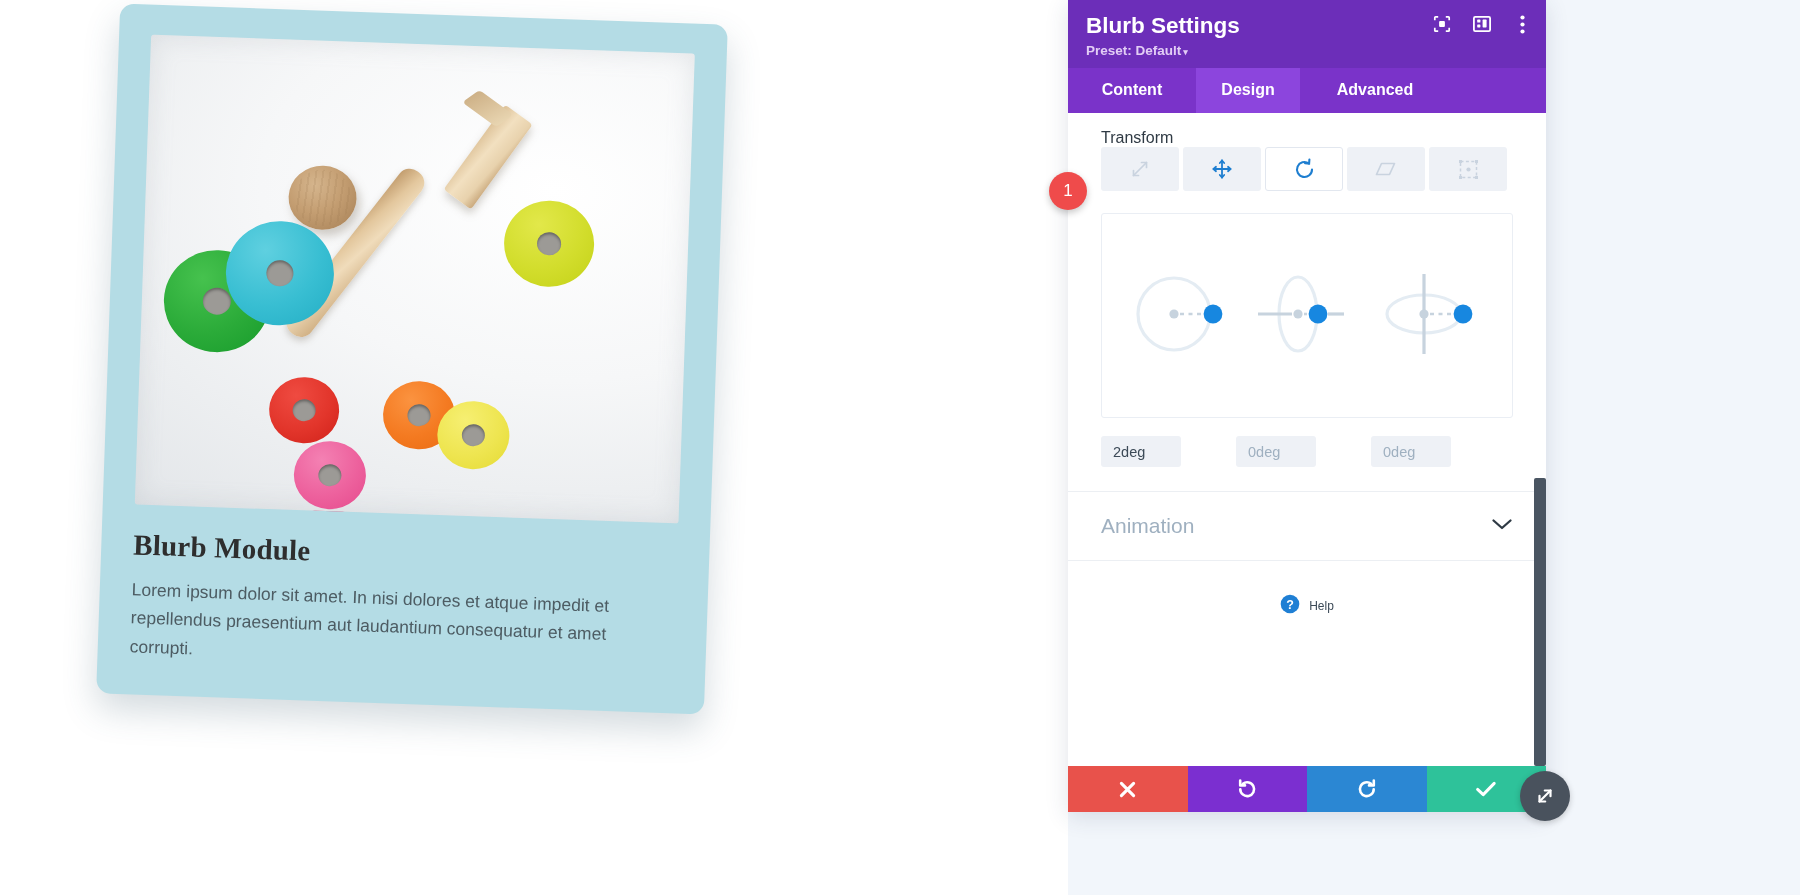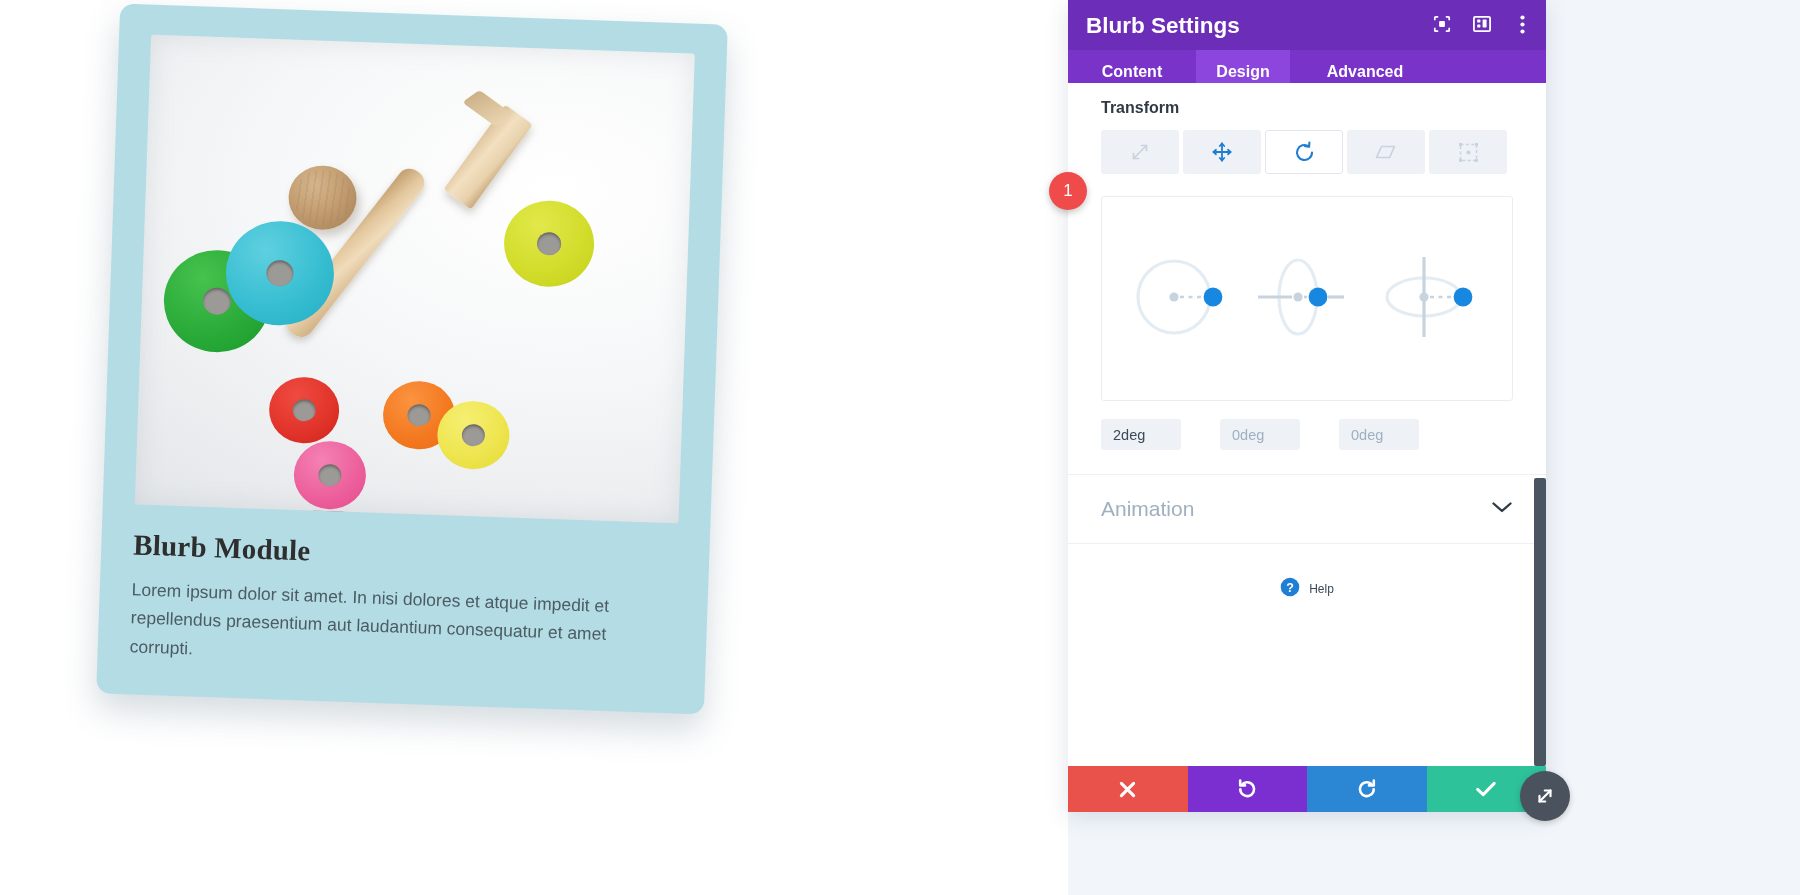--- a/index.html
+++ b/index.html
@@ -203,49 +203,48 @@
     cursor: pointer;
   }
 
   
   #panel-tabs {
     display: flex;
     background: #7a33c9;
     flex: 0 0 auto;
   }
   .tab {
-    padding: 13px 0 2px 0;
+    padding: 13px 0 14px 0;
     color: #ffffff;
     font-size: 16px;
     font-weight: 700;
     text-align: center;
     cursor: pointer;
     white-space: nowrap;
   }
   .tab.t0 { width: 128px; }
-  .tab.t1 { width: 94px; }
+  .tab.t1 { width: 104px; }
   .tab.t2 { width: 150px; }
   .tab.active { background: #8c45dd; }
 
   
   #panel-body {
     flex: 1 1 auto;
     background: #ffffff;
     overflow: hidden;
     position: relative;
   }
 
   #section-transform {
     padding: 16px 33px 0 33px;
   }
   #transform-label {
     font-size: 16px;
     color: #2f3a44;
-    font-weight: 700;
-    margin-bottom: 13px;
+    font-weight: 400;
   }
 
   #transform-tools {
     display: flex;
     gap: 4px;
   }
   .tool-btn {
     width: 78px;
     height: 44px;
     background: #eef1f6;
@@ -270,21 +269,21 @@
     display: flex;
     align-items: center;
     justify-content: space-around;
     padding: 0 16px;
   }
 
   
   #deg-inputs {
     margin: 18px 33px 0 33px;
     display: flex;
-    gap: 16px;
+    gap: 32px;
   }
   .deg-field {
     width: 80px;
     height: 31px;
     background: #eef1f6;
     border-radius: 3px;
     display: flex;
     align-items: center;
     padding-left: 12px;
     font-size: 14.5px;
@@ -455,20 +454,23 @@
       <p id="blurb-desc">Lorem ipsum dolor sit amet. In nisi dolores et atque impedit et repellendus praesentium aut laudantium consequatur et amet corrupti.</p>
     </div>
   </div>
 
   <div id="panel-backdrop"></div>
 
   <div id="settings-panel">
 
     <div id="panel-header">
       <div id="panel-title">Blurb Settings</div>
+      <div id="panel-preset">
+        <span>Preset: Default</span><span class="caret">▾</span>
+      </div>
 
       <div id="header-icons">
         <div class="hdr-icon">
           <svg width="18" height="18" viewBox="0 0 18 18" fill="none" stroke="#ffffff" stroke-width="1.7">
             <path d="M1.8 5.2V2.6c0-.5.4-.8.8-.8h2.6M12.8 1.8h2.6c.4 0 .8.3.8.8v2.6M16.2 12.8v2.6c0 .5-.4.8-.8.8h-2.6M5.2 16.2H2.6c-.4 0-.8-.3-.8-.8v-2.6"></path>
             <rect x="6.1" y="6.1" width="5.8" height="5.8" rx="1" fill="#ffffff" stroke="none"></rect>
           </svg>
         </div>
         <div class="hdr-icon">
           <svg width="18" height="16" viewBox="0 0 18 16" fill="none">

